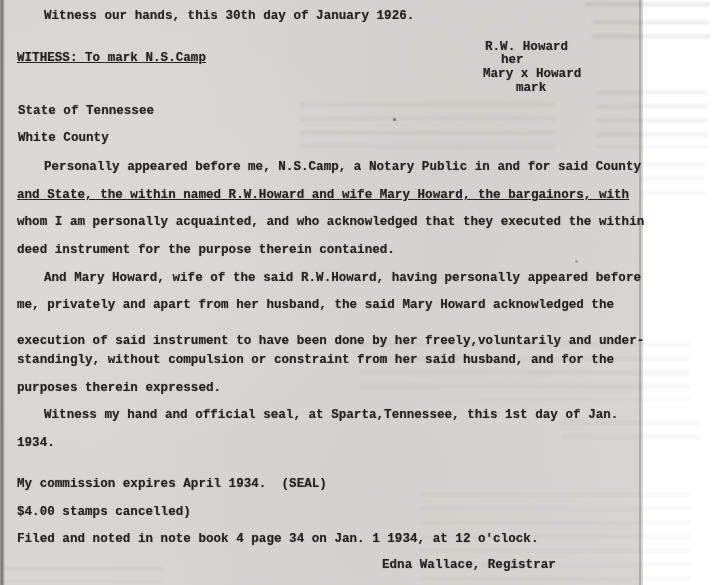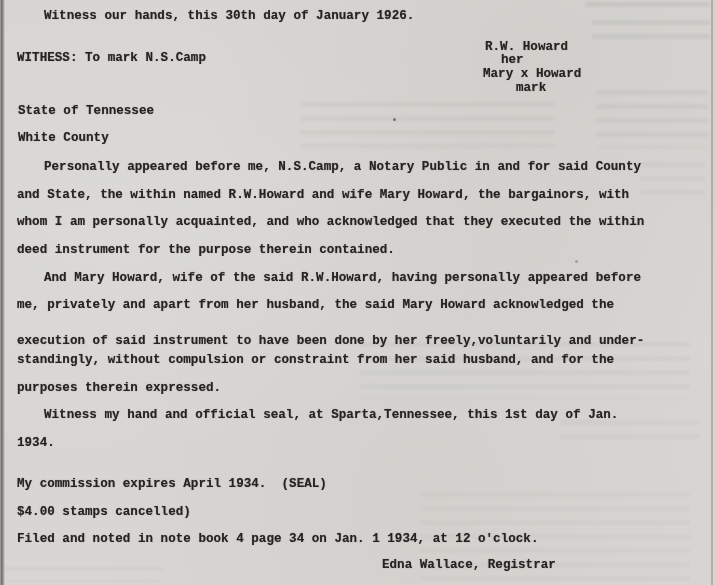--- a/index.html
+++ b/index.html
@@ -5,21 +5,21 @@
   html, body {
     margin: 0;
     padding: 0;
     width: 715px;
     height: 585px;
     overflow: hidden;
     font-family: "Liberation Mono", "DejaVu Sans Mono", monospace;
   }
   .page {
     position: relative;
-    width: 715px;
+    width: 643px;
     height: 585px;
     background-image:
       radial-gradient(ellipse at 75% 10%, rgba(150,148,142,0.10), transparent 45%),
       radial-gradient(ellipse at 15% 40%, rgba(255,255,255,0.08), transparent 50%),
       radial-gradient(ellipse at 60% 85%, rgba(140,138,132,0.07), transparent 55%);
     background-color: #d7d6d2;
   }
   .edge-left {
     position: absolute;
     left: 0; top: 0; bottom: 0; width: 5px;
@@ -77,27 +77,27 @@
   <div class="speck" style="left:393px; top:118px;"></div>
   <div class="speck" style="left:575px; top:260px; opacity:.4"></div>
 
   <div class="line" style="top:8px;   left:44px;">Witness our hands, this 30th day of January 1926.</div>
 
   <div class="line" style="top:39px;  left:485px;">R.W. Howard</div>
   <div class="line" style="top:52px;  left:501px;">her</div>
   <div class="line" style="top:66px;  left:483px;">Mary x Howard</div>
   <div class="line" style="top:80px;  left:516px;">mark</div>
 
-  <div class="line" style="top:50px;  left:17px;">WITHESS: To mark N.S.Camp</div>
+  <div class="line" style="top:50px;  left:17px;text-decoration:underline;">WITHESS: To mark N.S.Camp</div>
 
   <div class="line" style="top:103px; left:18px;">State of Tennessee</div>
   <div class="line" style="top:130px; left:18px;">White County</div>
 
   <div class="line" style="top:159px; left:44px;">Personally appeared before me, N.S.Camp, a Notary Public in and for said County</div>
-  <div class="line" style="top:187px; left:17px;">and State, the within named R.W.Howard and wife Mary Howard, the bargainors, with</div>
+  <div class="line" style="top:187px; left:17px;text-decoration:underline;">and State, the within named R.W.Howard and wife Mary Howard, the bargainors, with</div>
   <div class="line" style="top:214px; left:17px;">whom I am personally acquainted, and who acknowledged that they executed the within</div>
   <div class="line" style="top:242px; left:17px;">deed instrument for the purpose therein contained.</div>
 
   <div class="line" style="top:270px; left:44px;">And Mary Howard, wife of the said R.W.Howard, having personally appeared before</div>
   <div class="line" style="top:297px; left:17px;">me, privately and apart from her husband, the said Mary Howard acknowledged the</div>
   <div class="line" style="top:325px; left:17px;margin-top:8px;">execution of said instrument to have been done by her freely,voluntarily and under-</div>
   <div class="line" style="top:352px; left:17px;">standingly, without compulsion or constraint from her said husband, and for the</div>
   <div class="line" style="top:380px; left:17px;">purposes therein expressed.</div>
 
   <div class="line" style="top:407px; left:44px;text-align:right;">Witness my hand and official seal, at Sparta,Tennessee, this 1st day of Jan.</div>

